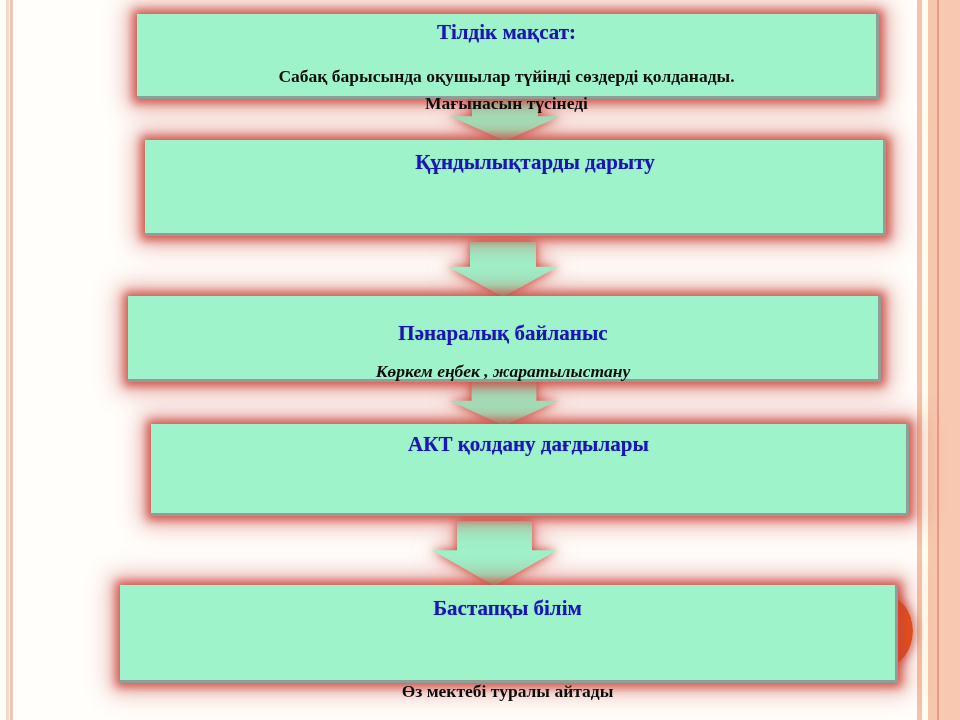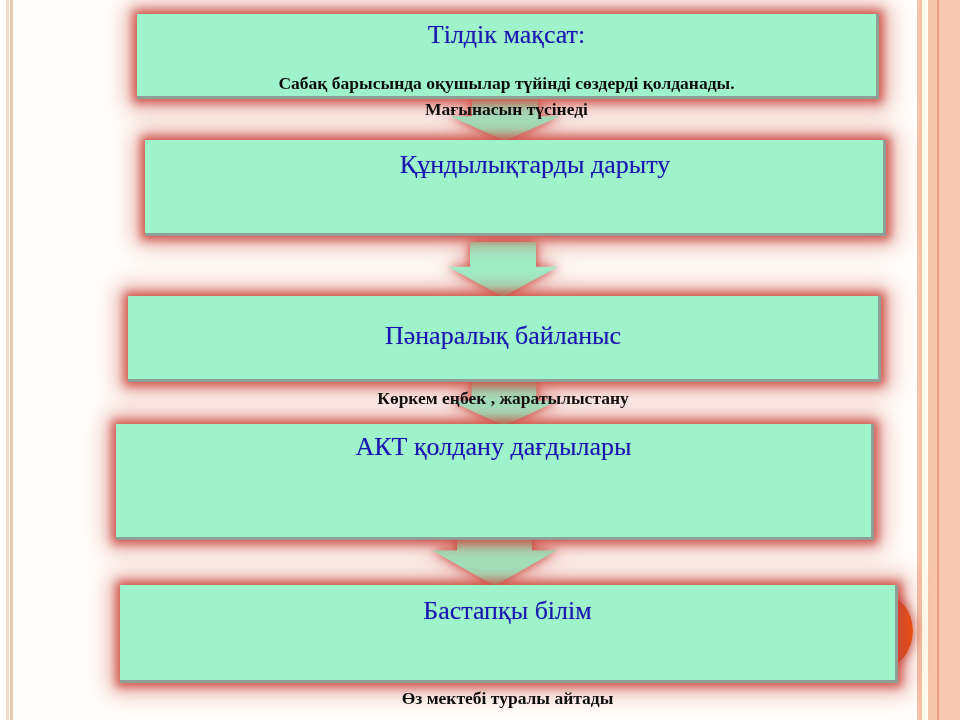--- a/index.html
+++ b/index.html
@@ -25,31 +25,31 @@
     background:#9ff3cb;
     border-right:3px solid #8f9e96;
     border-bottom:3px solid #8f9e96;
     box-shadow:0 0 9px 4px rgba(202,68,58,.85), 0 0 22px 10px rgba(202,68,58,.40);
     display:flex;flex-direction:column;align-items:center;
     text-align:center;box-sizing:border-box;
   }
   .box1{left:137px;top:14px;width:742px;height:85px;padding-top:5px;}
   .box2{left:145px;top:140px;width:741px;height:96px;padding-top:9px;padding-left:42px;}
   .box3{left:128px;top:296px;width:753px;height:86px;padding-top:24px;}
-  .box4{left:116px;top:424px;width:758px;height:116px;padding-top:7px;}
+  .box4{left:151px;top:424px;width:758px;height:92px;padding-top:7px;}
   .box5{left:120px;top:585px;width:778px;height:98px;padding-top:10px;gap:39px;}
   .box-title{
-    font-weight:normal;font-size:26px;line-height:1.25;color:#1b16b2;
+    font-weight:bold;font-size:21px;line-height:1.25;color:#1b16b2;
     text-shadow:0 0 1px rgba(20,20,140,.4);
   }
   .box-body{
     font-weight:bold;font-size:17.5px;line-height:1.5;color:#0d0d0d;
     white-space:pre-line;margin-top:18px;padding:0 14px;
   }
-  .box3 .box-body{margin-top:32px;}
+  .box3 .box-body{margin-top:12px;font-style:italic;}
 
   
   .arrow{
     position:absolute;z-index:1;
     filter:drop-shadow(0 0 5px rgba(201,62,50,.9)) drop-shadow(0 0 11px rgba(201,62,50,.5));
   }
   .arrow svg{display:block;width:100%;height:100%;}
   .a1{left:450px;top:96px;width:110px;height:45px;}
   .a2{left:448px;top:242px;width:110px;height:55px;}
   .a3{left:450px;top:380px;width:108px;height:46px;}

